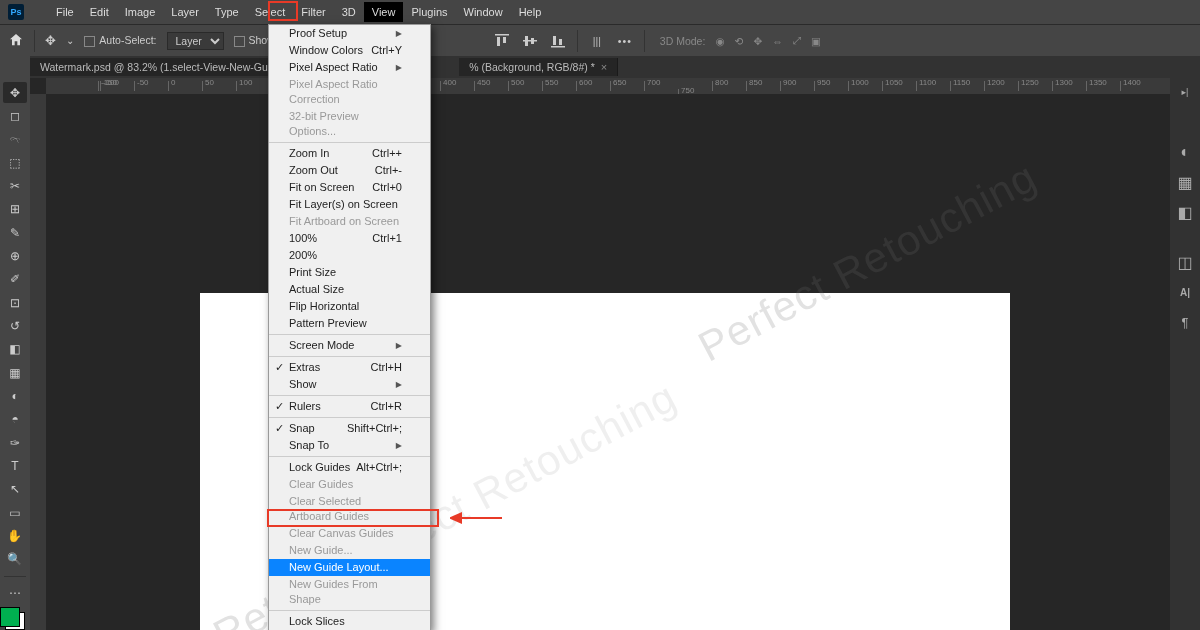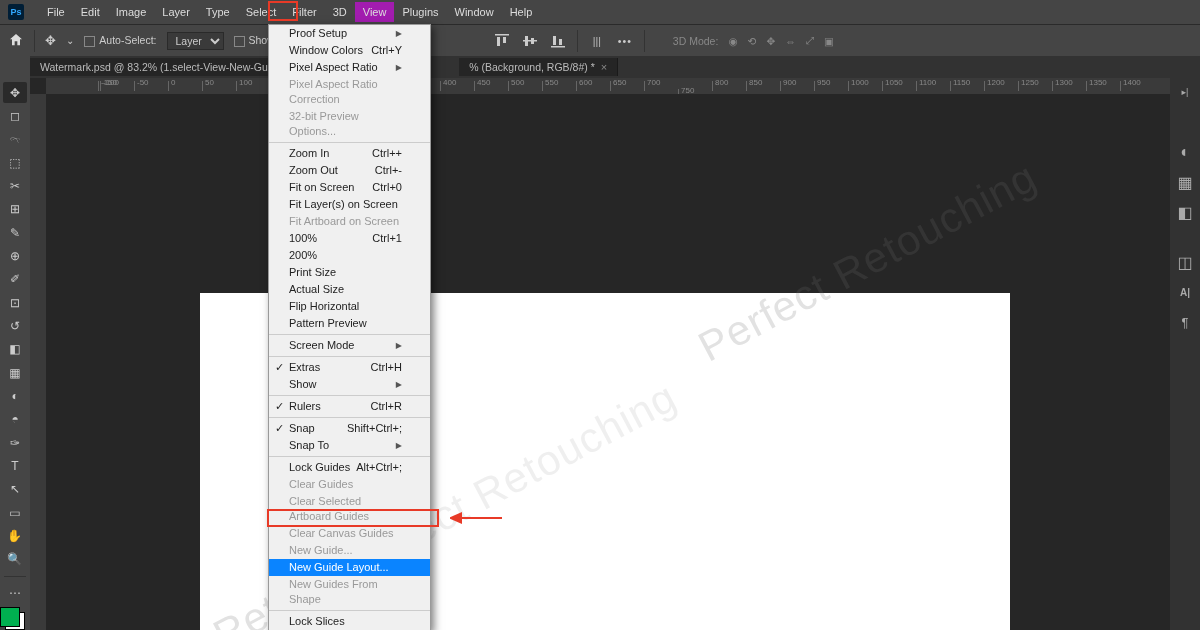--- a/index.html
+++ b/index.html
@@ -1,20 +1,20 @@
 <!DOCTYPE html>
 <html><head>
 <meta charset="utf-8">
 <style>
 * { margin: 0; padding: 0; box-sizing: border-box; font-family: "Segoe UI", Tahoma, sans-serif; user-select: none; }
 body { width: 1200px; height: 630px; background: #1b1b1b; overflow: hidden; position: relative; }
 .menubar { height: 24px; background: #454545; display: flex; align-items: center; padding: 0 8px; font-size: 11px; color: #ddd; }
-.menubar .ps-logo { width: 16px; height: 16px; background: #001e36; border-radius: 2px; color: #31a8ff; font-size: 9px; font-weight: bold; display: flex; align-items: center; justify-content: center; margin-right: 15px; }
+.menubar .ps-logo { width: 16px; height: 16px; background: #001e36; border-radius: 2px; color: #31a8ff; font-size: 9px; font-weight: bold; display: flex; align-items: center; justify-content: center; margin-right: 24px; }
 .menubar .mitem { padding: 4px 8px; cursor: default; }
-.menubar .mitem.active { background: #a21caf; position: relative; }
+.menubar .mitem.active { background: #000000; position: relative; }
 .view-highlight { position: absolute; border: 2px solid #e83a27; pointer-events: none; }
 .optionsbar { height: 32px; background: #454545; border-top: 1px solid #2a2a2a; display: flex; align-items: center; padding: 0 8px; font-size: 10.5px; color: #ccc; gap: 10px; }
 .optionsbar .home-icon { width: 16px; height: 16px; fill: #ddd; }
 .optionsbar .divider { width: 1px; height: 22px; background: #333; }
 .optionsbar .cb { width: 11px; height: 11px; border: 1px solid #888; display: inline-block; margin-right: 4px; vertical-align: middle; }
 .optionsbar select { background: #3a3a3a; color: #ccc; border: 1px solid #2a2a2a; font-size: 10.5px; padding: 1px 4px; }
 .optionsbar .albtn { width: 18px; height: 18px; display: flex; align-items: center; justify-content: center; }
 .tabbar { height: 22px; background: #323232; display: flex; align-items: center; font-size: 10.5px; color: #bbb; }
 .tabbar .tab { background: #252525; padding: 3px 10px; border-right: 1px solid #1a1a1a; display: flex; align-items: center; gap: 6px; }
 .tabbar .tab .x { color: #888; font-size: 11px; }
@@ -92,21 +92,21 @@
       <svg width="14" height="14" fill="#ccc">
         <rect x="0" y="12" width="14" height="1.5"></rect>
         <rect x="2" y="2" width="3" height="9"></rect>
         <rect x="8" y="5" width="3" height="6"></rect>
       </svg>
     </span>
   <span class="divider"></span>
   <span class="albtn" style="color:#bbb;">|||</span>
   <span class="albtn" style="letter-spacing:1px;">•••</span>
   <span class="divider"></span>
-  <span style="color:#888;margin-left:18px;">3D Mode:</span>
+  <span style="color:#888;margin-left:5px;">3D Mode:</span>
   <span style="color:#888;">◉</span>
   <span style="color:#888;">⟲</span>
   <span style="color:#888;">✥</span>
   <span style="color:#888;">⇔</span>
   <span style="color:#888;">⤢</span>
   <span style="color:#888;">▣</span>
 </div>
 
 <div class="tabbar">
   <div style="width:30px;background:#454545;height:100%"></div>

